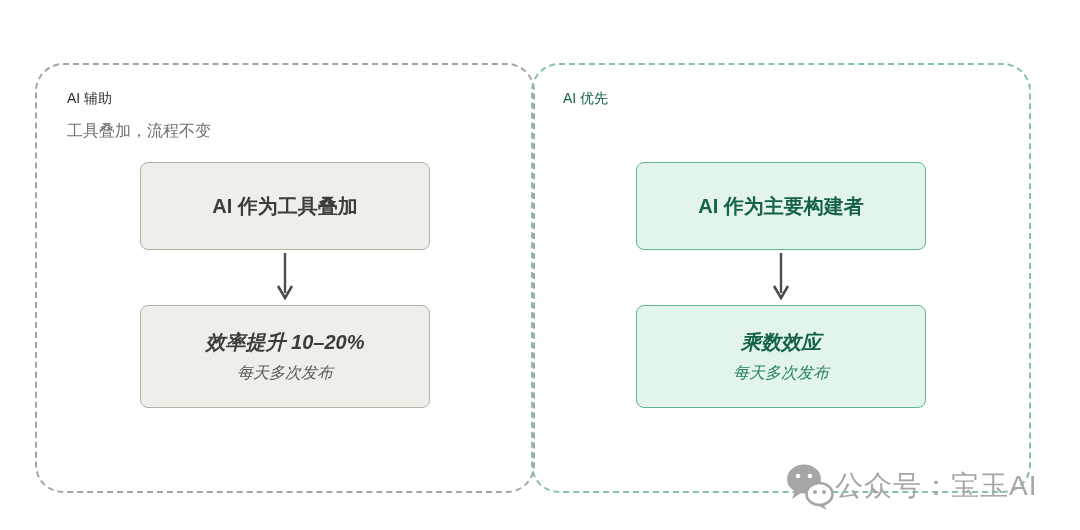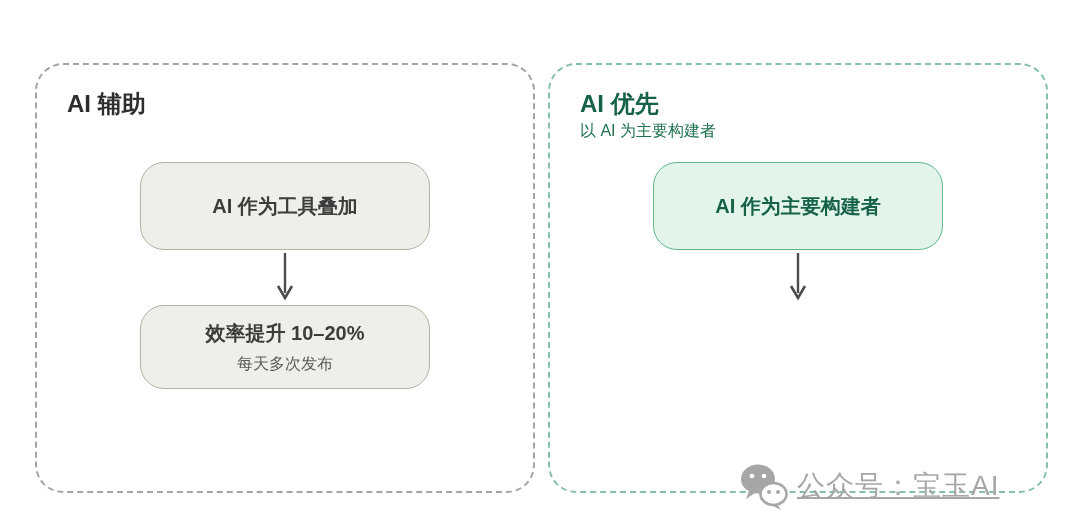--- a/index.html
+++ b/index.html
@@ -13,114 +13,116 @@
 
   .panel {
     position: absolute;
     top: 63px;
     width: 500px; height: 430px;
     border: 2px dashed;
     border-radius: 28px;
     box-sizing: border-box;
   }
   .panel.left  { left: 35px;  border-color: var(--panel_left_border, #a4a4a4); }
-  .panel.right { left: 548px; border-color: var(--panel_right_border, #84c1a5); }
+  .panel.right { left: 531px; border-color: var(--panel_right_border, #84c1a5); }
 
   .panel-title {
     position: absolute; left: 30px; top: 26px;
-    font-size: 24px; font-weight: bold; line-height: 1.1;
+    font-size: 14px; font-weight: normal; line-height: 1.1;
   }
   .left  .panel-title { color: var(--left_title, #2e2e2e); }
   .right .panel-title { color: var(--right_title, #166249); }
 
   .panel-subtitle {
     position: absolute; left: 30px; top: 56px;
     font-size: 16px; line-height: 1.2;
   }
   .left  .panel-subtitle { color: var(--left_subtitle, #6f6f6f); }
   .right .panel-subtitle { color: var(--right_subtitle, #20734f); }
 
   .node {
     position: absolute;
     left: 50%; transform: translateX(-50%);
     width: 290px; height: 88px;
-    border-radius: 24px;
+    border-radius: 8px;
     box-sizing: border-box;
     display: flex; flex-direction: column;
     align-items: center; justify-content: center;
     gap: 7px;
   }
   .node.first  { top: 97px; }
-  .node.second { top: 240px; height: 84px; }
+  .node.second { top: 240px; height: 103px; font-style: italic; }
   .left  .node { background: var(--left_box_bg, #efeee8);  border: 1.5px solid var(--left_box_border, #b3b1a5); }
   .right .node { background: var(--right_box_bg, #e3f4eb); border: 1.5px solid var(--right_box_border, #5eb78c); }
 
   .node-title { font-size: 20px; font-weight: bold; }
   .left  .node-title { color: var(--left_box_title, #3c3c3a); }
   .right .node-title { color: var(--right_box_title, #166249); }
 
   .node-sub { font-size: 16px; }
   .left  .node-sub { color: var(--left_box_subtitle, #5d5d58); }
   .right .node-sub { color: var(--right_box_subtitle, #2a8560); }
 
   .arrow {
     position: absolute;
     left: 50%; transform: translateX(-50%);
     top: 186px;
     width: 24px; height: 54px;
   }
 
   .watermark {
     position: absolute;
-    left: 739px; top: 461px;
+    left: 785px; top: 461px;
     height: 50px;
     display: flex; align-items: center;
-    gap: 8px;
     color: var(--watermark, #a6a6a6);
     font-size: 28px;
     letter-spacing: 1px;
     z-index: 5;
-    text-decoration: underline;
   }
   .watermark .wm-icon { width: 50px; height: 48px; flex: 0 0 auto; }
 </style>
 </head>
 <body>
 
 <div class="panel left">
   <div class="panel-title">AI 辅助</div>
+  <div class="panel-subtitle">工具叠加，流程不变</div>
 
   <div class="node first">
     <div class="node-title">AI 作为工具叠加</div>
   </div>
 
   <svg class="arrow" viewBox="0 0 24 54">
     <line x1="12" y1="2" x2="12" y2="42" stroke="#4d4d4d" stroke-width="2.4"></line>
     <path d="M5 35 L12 47 L19 35" fill="none" stroke="#4d4d4d" stroke-width="2.6"></path>
   </svg>
 
   <div class="node second">
     <div class="node-title">效率提升 10–20%</div>
     <div class="node-sub">每天多次发布</div>
   </div>
 </div>
 
 <div class="panel right">
   <div class="panel-title">AI 优先</div>
-  <div class="panel-subtitle">以 AI 为主要构建者</div>
 
   <div class="node first">
     <div class="node-title">AI 作为主要构建者</div>
   </div>
 
   <svg class="arrow" viewBox="0 0 24 54">
     <line x1="12" y1="2" x2="12" y2="42" stroke="#4d4d4d" stroke-width="2.4"></line>
     <path d="M5 35 L12 47 L19 35" fill="none" stroke="#4d4d4d" stroke-width="2.6"></path>
   </svg>
 
+  <div class="node second">
+    <div class="node-title">乘数效应</div>
+    <div class="node-sub">每天多次发布</div>
+  </div>
 </div>
 
 <div class="watermark">
   <svg class="wm-icon" viewBox="0 0 50 48">
     <ellipse cx="19" cy="17" rx="17" ry="14.5" fill="#a6a6a6"></ellipse>
     <path d="M10 29 L7 37 L16 31 Z" fill="#a6a6a6"></path>
     <circle cx="13" cy="14" r="2.3" fill="#ffffff"></circle>
     <circle cx="25" cy="14" r="2.3" fill="#ffffff"></circle>
     <ellipse cx="34.5" cy="32" rx="13" ry="11" fill="#ffffff" stroke="#a6a6a6" stroke-width="2.6"></ellipse>
     <path d="M38 42 L42 48 L33 43.5 Z" fill="#a6a6a6"></path>

